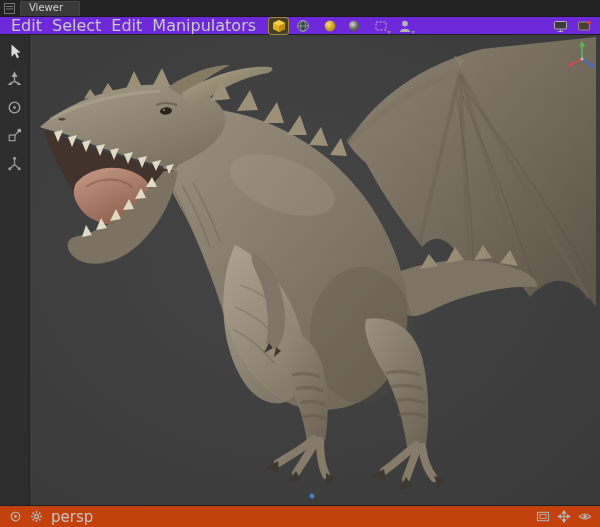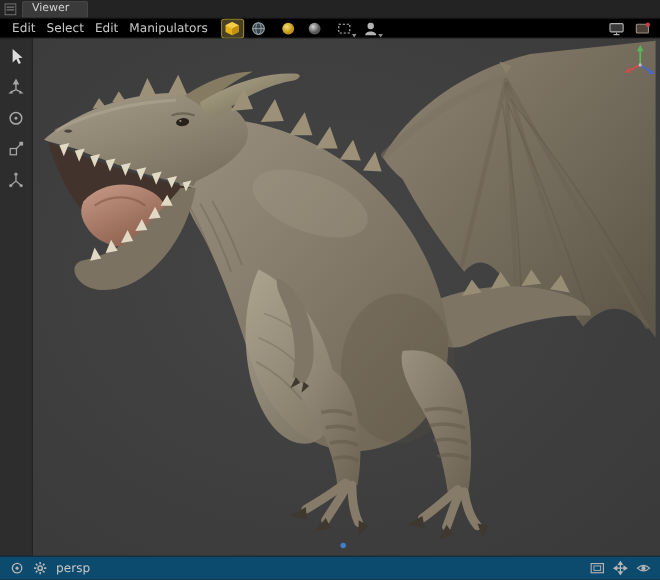--- a/index.html
+++ b/index.html
@@ -9,44 +9,44 @@
 
   
   .tabstrip { height:17px; background:#232323; border-bottom:1px solid #1b1b1b;
               display:flex; align-items:flex-end; padding-left:4px; gap:5px; }
   .pane-icon { width:11px; height:11px; margin-bottom:2px; opacity:.8; }
   .tab { height:15px; background:#3a3a3a; border:1px solid #474747; border-bottom:none;
          border-radius:2px 2px 0 0; padding:0 16px 0 8px; font-size:10px; color:#d2d2d2;
          display:flex; align-items:flex-start; }
 
   
-  .menubar { height:18px; background:#000000; border-bottom:1px solid #1e1e1e;
-             display:flex; align-items:center; padding:0 6px; font-size:11px; color:#c9c9c9; }
+  .menubar { height:18px; background:#6d28d9; border-bottom:1px solid #1e1e1e;
+             display:flex; align-items:center; padding:0 6px; font-size:16px; color:#c9c9c9; }
   .menu-item { padding:0 5px; cursor:default; }
   .tool-group { display:flex; align-items:center; gap:5px; margin-left:8px; }
   .tool-btn { width:19px; height:16px; display:flex; align-items:center; justify-content:center;
               position:relative; border-radius:2px; }
   .tool-btn.active { background:#454026; outline:1px solid #9d8a33; }
   .dd { position:absolute; right:-1px; bottom:0; width:0; height:0;
         border-left:2.5px solid transparent; border-right:2.5px solid transparent;
         border-top:3px solid #909090; }
   .spacer { flex:1; }
 
   
   .main { flex:1; display:flex; min-height:0; }
   .left-toolbar { width:30px; background:#2d2d2d; border-right:1px solid #232323;
                   display:flex; flex-direction:column; align-items:center; padding-top:7px; gap:9px; }
   .side-tool { width:22px; height:19px; display:flex; align-items:center; justify-content:center; border-radius:2px; }
   .viewport { flex:1; position:relative; background:#3f3f3f; overflow:hidden; }
   .scene { position:absolute; inset:0; width:100%; height:100%; }
 
   
-  .statusbar { height:22px; background:#0c4a6e; border-top:1px solid #1d1d1d;
+  .statusbar { height:22px; background:#c2410c; border-top:1px solid #1d1d1d;
                display:flex; align-items:center; padding:0 8px; gap:7px;
-               font-size:11px; color:#c6c6c6; }
+               font-size:15px; color:#c6c6c6; }
   .sb-icon { width:14px; height:14px; display:flex; align-items:center; justify-content:center; }
   .cam-label { margin-left:1px; }
 </style>
 </head>
 <body>
 
 <div class="app">
 
   <div class="tabstrip">
     <svg class="pane-icon" viewBox="0 0 11 11">

